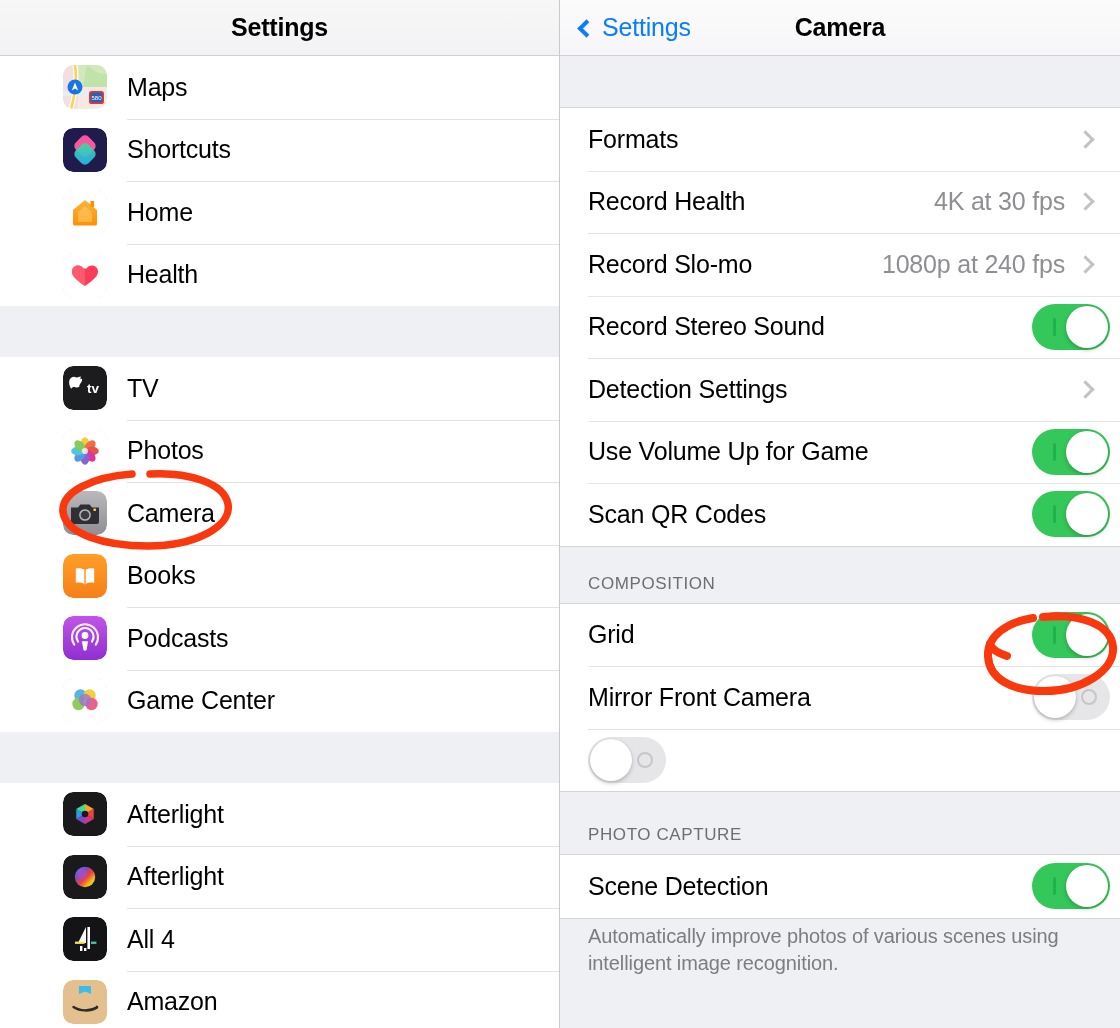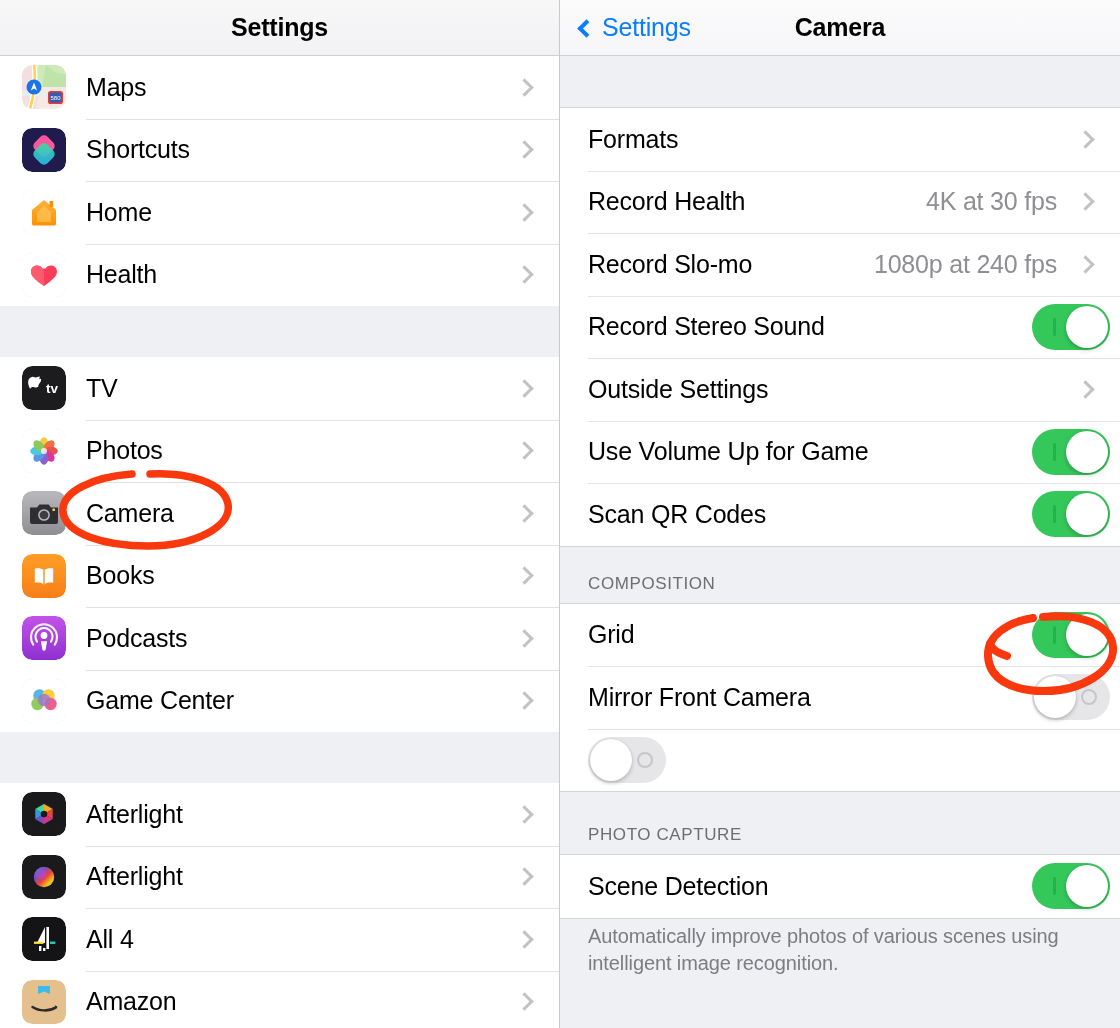--- a/index.html
+++ b/index.html
@@ -21,21 +21,21 @@
   .nav-left {
     height: 56px; width: 100%;
     background: linear-gradient(#f7f7f8, #f2f2f4);
     border-bottom: 1px solid #cfcfd4;
     display: flex; align-items: center; justify-content: center;
     position: relative;
   }
   .nav-left-title { font-size: 25px; font-weight: bold; color: #000; letter-spacing: -0.2px; }
 
   .l-gap { background: #eff0f4; width: 100%; }
-  .l-group { background: #bef264; width: 100%; }
+  .l-group { background: #bef264; width: 100%; margin-left: 41px; }
 
   .l-row {
     height: 62.5px; display: flex; align-items: center;
     position: relative; background: #fff; padding-left: 22px;
   }
   .l-row + .l-row::before {
     content: ""; position: absolute; left: 86px; right: 0; top: 0;
     height: 1px; background: #e2e2e4;
   }
   .l-icon {
@@ -85,21 +85,21 @@
   .r-group { background: #ffffff; width: 100%; border-top: 1px solid #d5d5d9; border-bottom: 1px solid #d5d5d9; }
 
   .sec-head {
     background: #eff0f4; padding: 0 0 9px 28px;
     display: flex; align-items: flex-end; height: 100%;
     font-size: 17px; color: #6d6d72; letter-spacing: 0.6px;
   }
 
   .r-row {
     height: 62.5px; display: flex; align-items: center;
-    position: relative; background: #fff; padding-left: 28px; gap: 8px;
+    position: relative; background: #fff; padding-left: 28px;
   }
   .r-row + .r-row::before {
     content: ""; position: absolute; left: 28px; right: 0; top: 0;
     height: 1px; background: #e5e5e7;
   }
   .r-label { font-size: 25px; color: #000; letter-spacing: -0.2px; flex: 1; }
   .r-value { font-size: 25px; color: #8e8e93; letter-spacing: -0.2px; margin-right: 14px; }
 
   
   .toggle {
@@ -463,21 +463,21 @@
         <span class="chev"></span>
       </div>
       <div class="r-row">
         <span class="r-label">Record Stereo Sound</span>
         <span class="toggle on">
           <span class="bar"></span>
             <span class="knob"></span>
         </span>
       </div>
       <div class="r-row">
-        <span class="r-label">Outside Settings</span>
+        <span class="r-label">Detection Settings</span>
         <span class="r-value"></span>
         <span class="chev"></span>
       </div>
       <div class="r-row">
         <span class="r-label">Use Volume Up for Game</span>
         <span class="toggle on">
           <span class="bar"></span>
             <span class="knob"></span>
         </span>
       </div>

